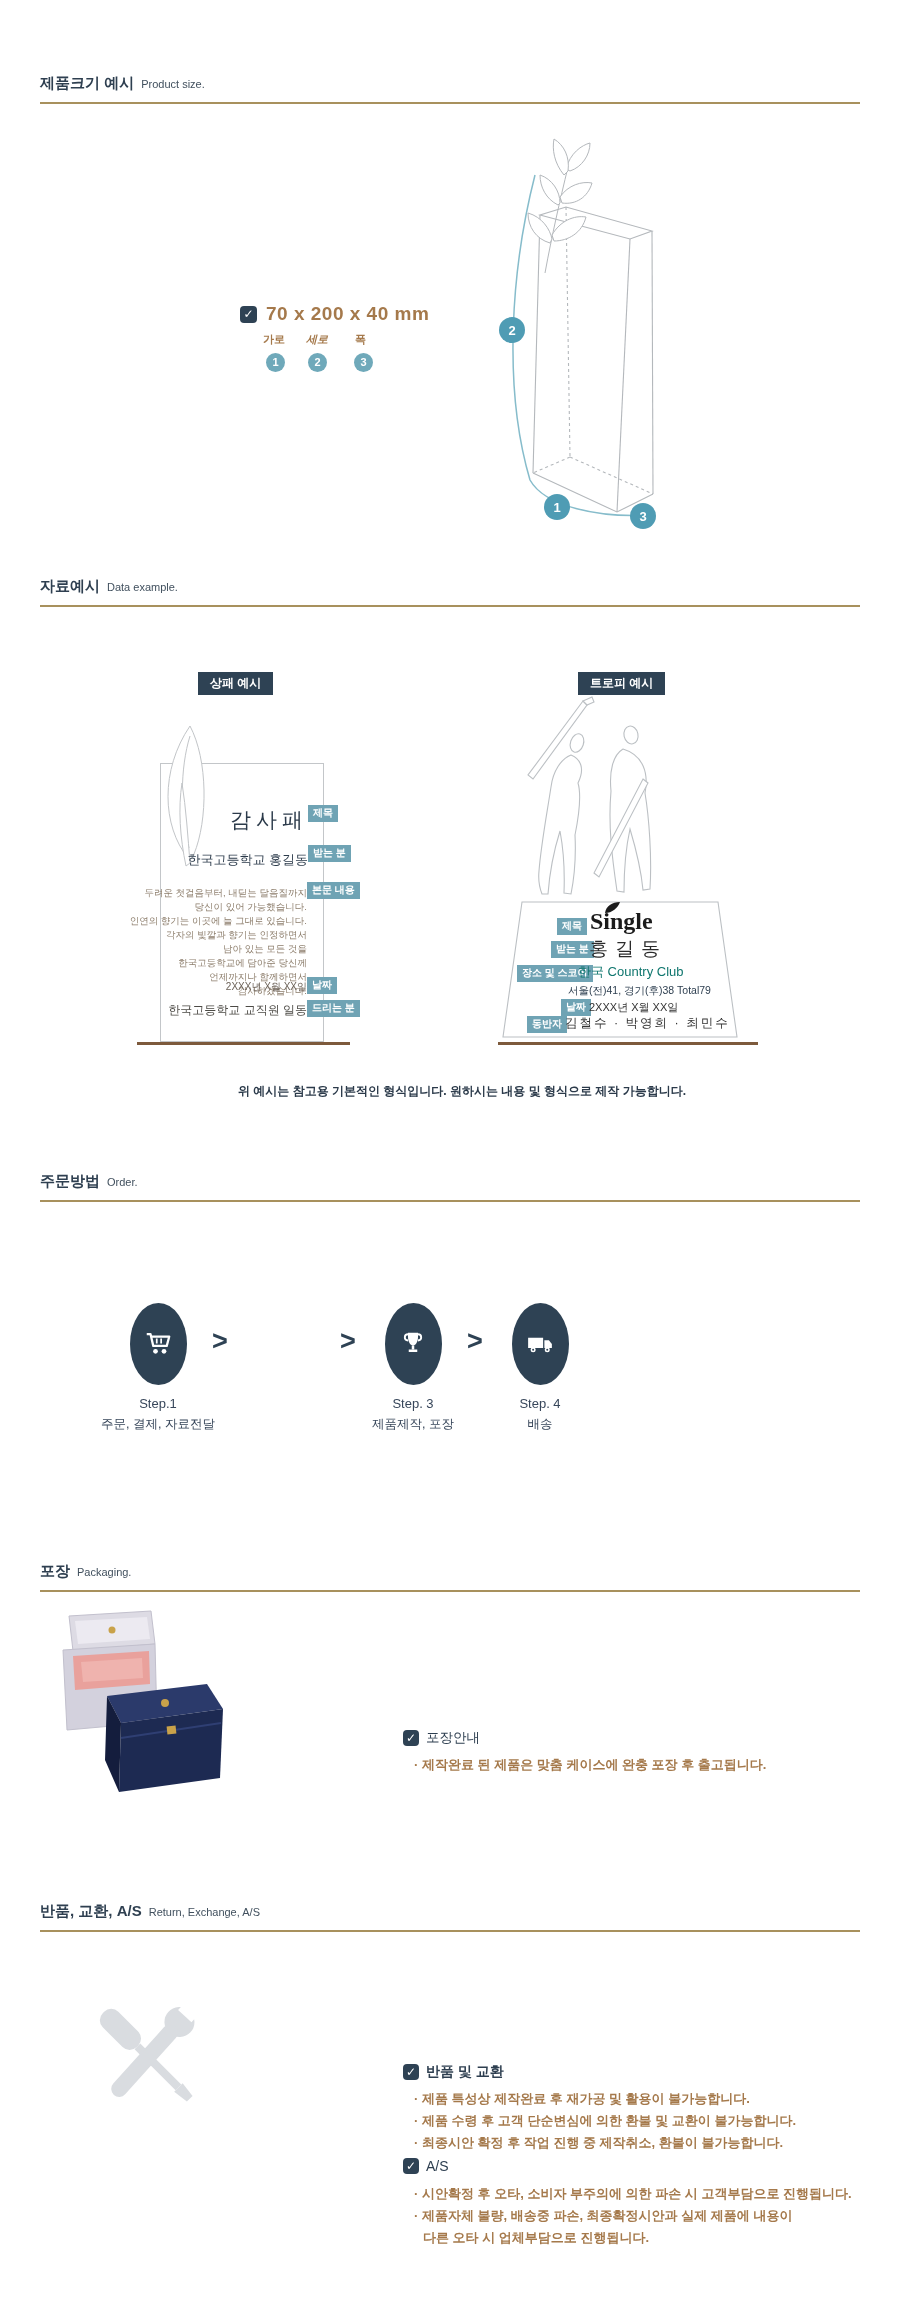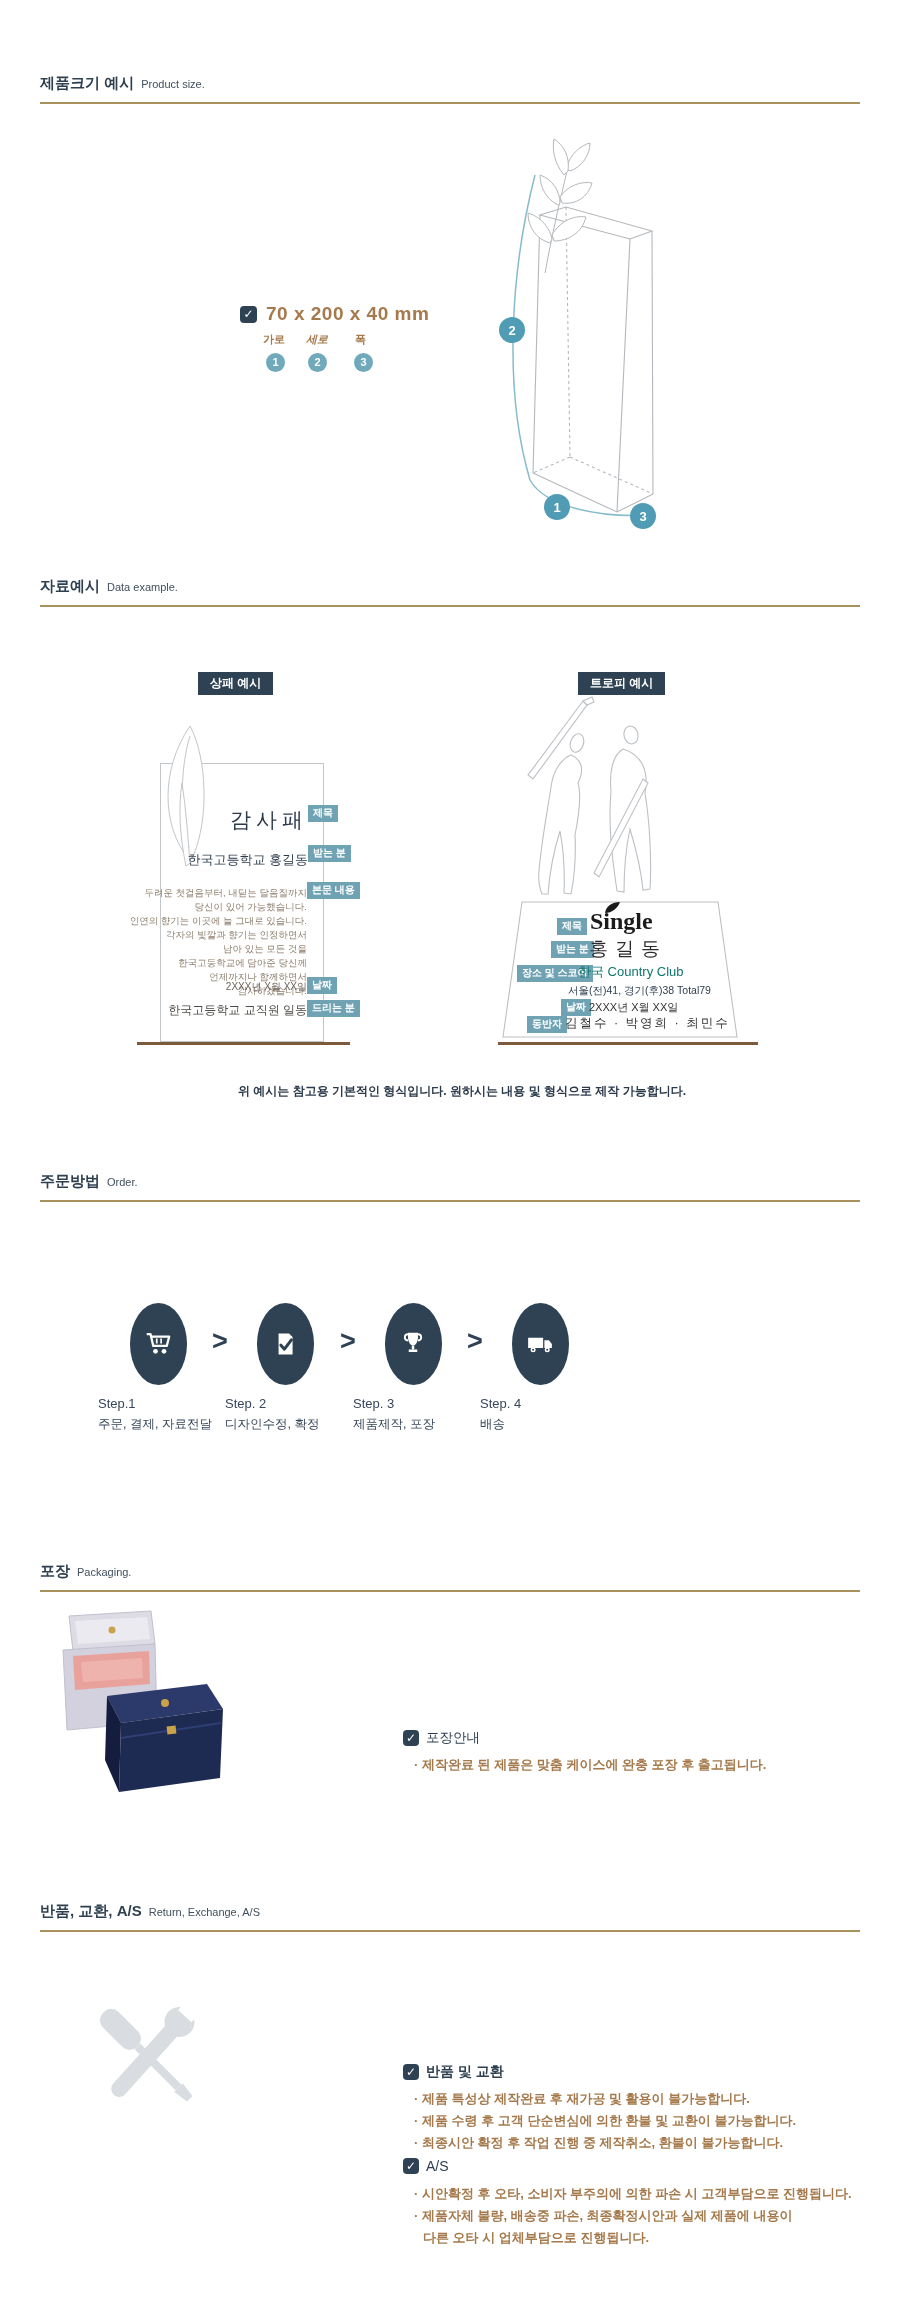--- a/index.html
+++ b/index.html
@@ -43,21 +43,21 @@
   .t-recipient{position:absolute;left:589px;top:936px;font-size:19px;letter-spacing:7px;color:#2b2b2b;}
   .t-place{position:absolute;left:578px;top:963px;font-size:13px;color:#0f766e;}
   .t-score{position:absolute;left:568px;top:984px;font-size:10.5px;color:#2e3f50;}
   .t-date{position:absolute;left:589px;top:1000px;font-size:11px;color:#333;}
   .t-comp{position:absolute;left:565px;top:1015px;font-size:12.5px;letter-spacing:2px;color:#333;}
 
   .note{position:absolute;left:0;top:1083px;width:900px;text-align:center;font-size:12px;
         font-weight:700;color:#2b3a4a;padding-left:12px;}
 
   
-  .step{position:absolute;width:120px;text-align:left;top:1303px;}
+  .step{position:absolute;width:120px;text-align:center;top:1303px;}
   .step-oval{width:57px;height:82px;border-radius:50%;background:#2e4254;margin:0 auto;
              display:flex;align-items:center;justify-content:center;}
   .step-label{margin-top:11px;font-size:13px;color:#37465a;}
   .step-desc{margin-top:5px;font-size:12.5px;color:#37465a;}
   .step-sep{position:absolute;top:1326px;font-size:27px;font-weight:700;color:#2e4254;}
 
   
   .info-head{position:absolute;display:flex;align-items:center;gap:7px;font-size:13.5px;color:#2e3f50;}
   .brown-lines{position:absolute;font-size:13px;font-weight:700;color:#a5794b;line-height:22px;}
   .indent{padding-left:9px;}
@@ -209,30 +209,20 @@
         <path d="M11 7.5 v4 M14.5 7.5 v4" stroke="#fff" stroke-width="1.4"></path>
         <circle cx="10" cy="17.8" r="1.9" fill="#fff"></circle>
           <circle cx="16.8" cy="17.8" r="1.9" fill="#fff"></circle>
       </svg>
     </div>
     <div class="step-label">Step.1</div>
     <div class="step-desc">주문, 결제, 자료전달</div>
   </div>
   <span class="step-sep" style="left:212px;">&gt;</span>
 
-  <div class="step" style="left:225px;">
-    <div class="step-oval">
-      <svg width="28" height="28" viewBox="0 0 24 24">
-        <path d="M6.5 3 h9 l3 3 v15 h-12 Z" fill="#fff"></path>
-        <path d="M8.5 13 l3 3.4 L17.5 8.5" fill="none" stroke="#2e4254" stroke-width="2.6" stroke-linecap="round" stroke-linejoin="round"></path>
-      </svg>
-    </div>
-    <div class="step-label">Step. 2</div>
-    <div class="step-desc">디자인수정, 확정</div>
-  </div>
   <span class="step-sep" style="left:340px;">&gt;</span>
 
   <div class="step" style="left:353px;">
     <div class="step-oval">
       <svg width="30" height="30" viewBox="0 0 24 24">
         <path d="M8 3 h8 v3.2 c0 4-1.6 6.6-4 7.2 c-2.4-.6-4-3.2-4-7.2 Z" fill="#fff"></path>
         <path d="M8 4.2 C4.6 4.2 4.6 9 8 9.2 M16 4.2 C19.4 4.2 19.4 9 16 9.2" fill="none" stroke="#fff" stroke-width="1.5"></path>
         <rect x="11" y="13.2" width="2" height="3.2" fill="#fff"></rect>
         <rect x="8.6" y="16.4" width="6.8" height="2" fill="#fff"></rect>
       </svg>

